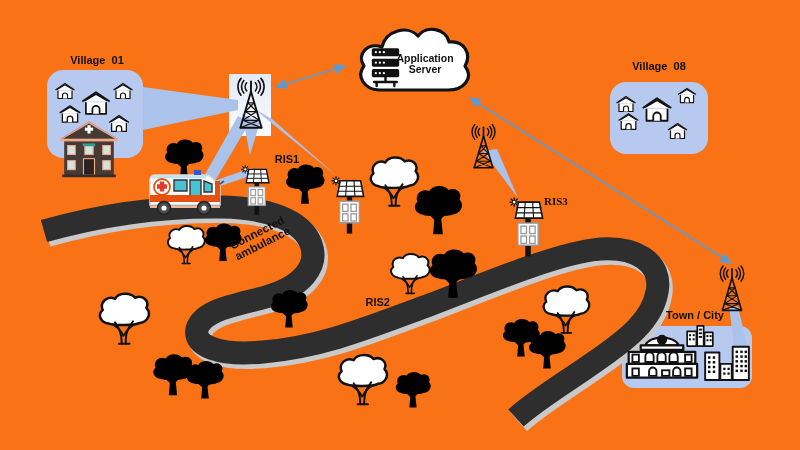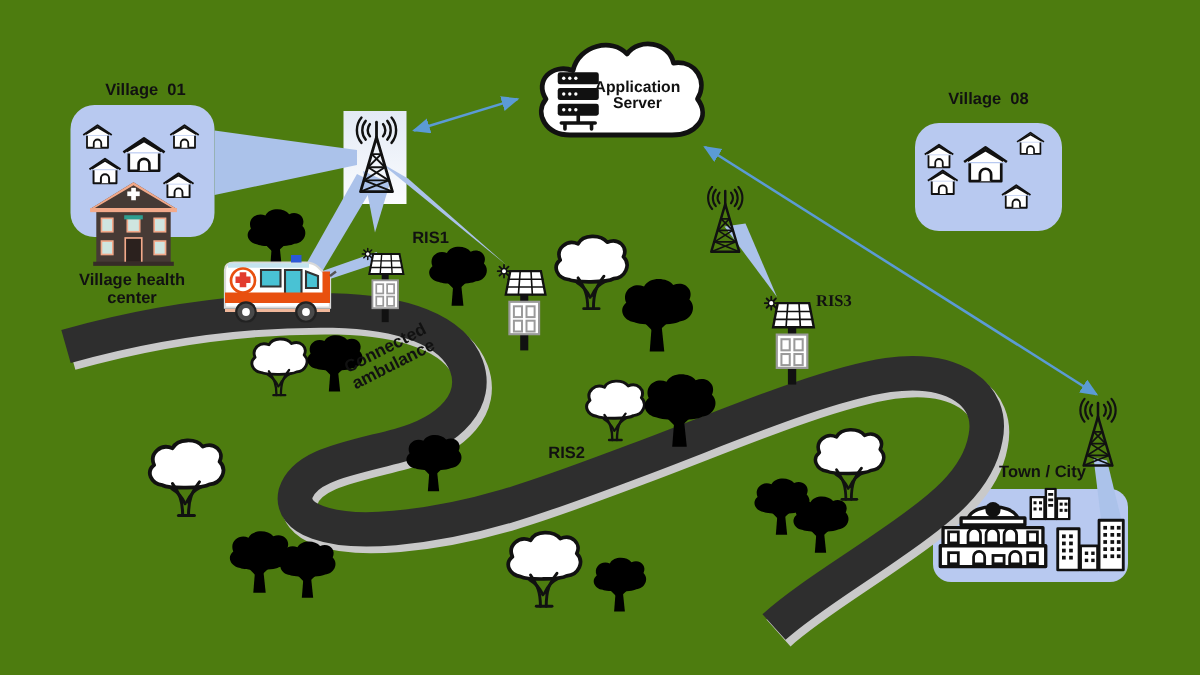--- a/index.html
+++ b/index.html
@@ -1,16 +1,16 @@
 <!DOCTYPE html>
 <html><head>
 <meta charset="utf-8">
 <style>
   html,body{margin:0;padding:0;background:#fff;}
-  #stage{position:relative;width:800px;height:450px;background:#4d7c0f;overflow:hidden;
+  #stage{position:relative;width:800px;height:450px;background:#f97316;overflow:hidden;
          font-family:"Liberation Sans",sans-serif;}
   .abs{position:absolute;}
   .lbl{position:absolute;color:#111;font-size:11px;font-weight:bold;line-height:1.08;
        text-align:center;white-space:pre;}
   .zone{position:absolute;background:#b8c9f0;border-radius:16px;}
   svg.icon{position:absolute;overflow:visible;}
   .stroke{fill:none;stroke:#111;stroke-linecap:round;stroke-linejoin:round;}
 </style>
 </head>
 <body>
@@ -378,21 +378,20 @@
     </svg>
   <svg class="icon" style="left:686px;top:325px;width:28px;height:22px;">
       <use href="#sym-citysm"></use>
     </svg>
   <svg class="icon" style="left:704px;top:343px;width:46px;height:38px;">
       <use href="#sym-citylg"></use>
     </svg>
 
   <div class="lbl" style="left:57px;top:55px;width:80px;">Village  01</div>
   <div class="lbl" style="left:619px;top:61px;width:80px;">Village  08</div>
-  <div class="lbl" style="left:46px;top:182px;width:84px;white-space:normal;">Village health center</div>
   <div class="lbl" style="left:270px;top:154px;width:34px;text-align:center;">RIS1</div>
   <div class="lbl" style="left:356px;top:297px;width:34px;text-align:right;">RIS2</div>
   <div class="lbl" style="left:544px;top:196px;width:34px;text-align:left;font-family:Liberation Serif, serif;">RIS3</div>
   <div class="lbl" style="left:658px;top:310px;width:74px;">Town / City</div>
   <div class="lbl" style="left:212px;top:226px;width:96px;white-space:normal;transform:rotate(-27deg);font-size:11.5px;">Connected ambulance</div>
   <div class="lbl" style="left:396px;top:53px;width:58px;font-size:10.5px;white-space:normal;">
     <span>Application</span><br>
     <span>Server</span>
   </div>
 

